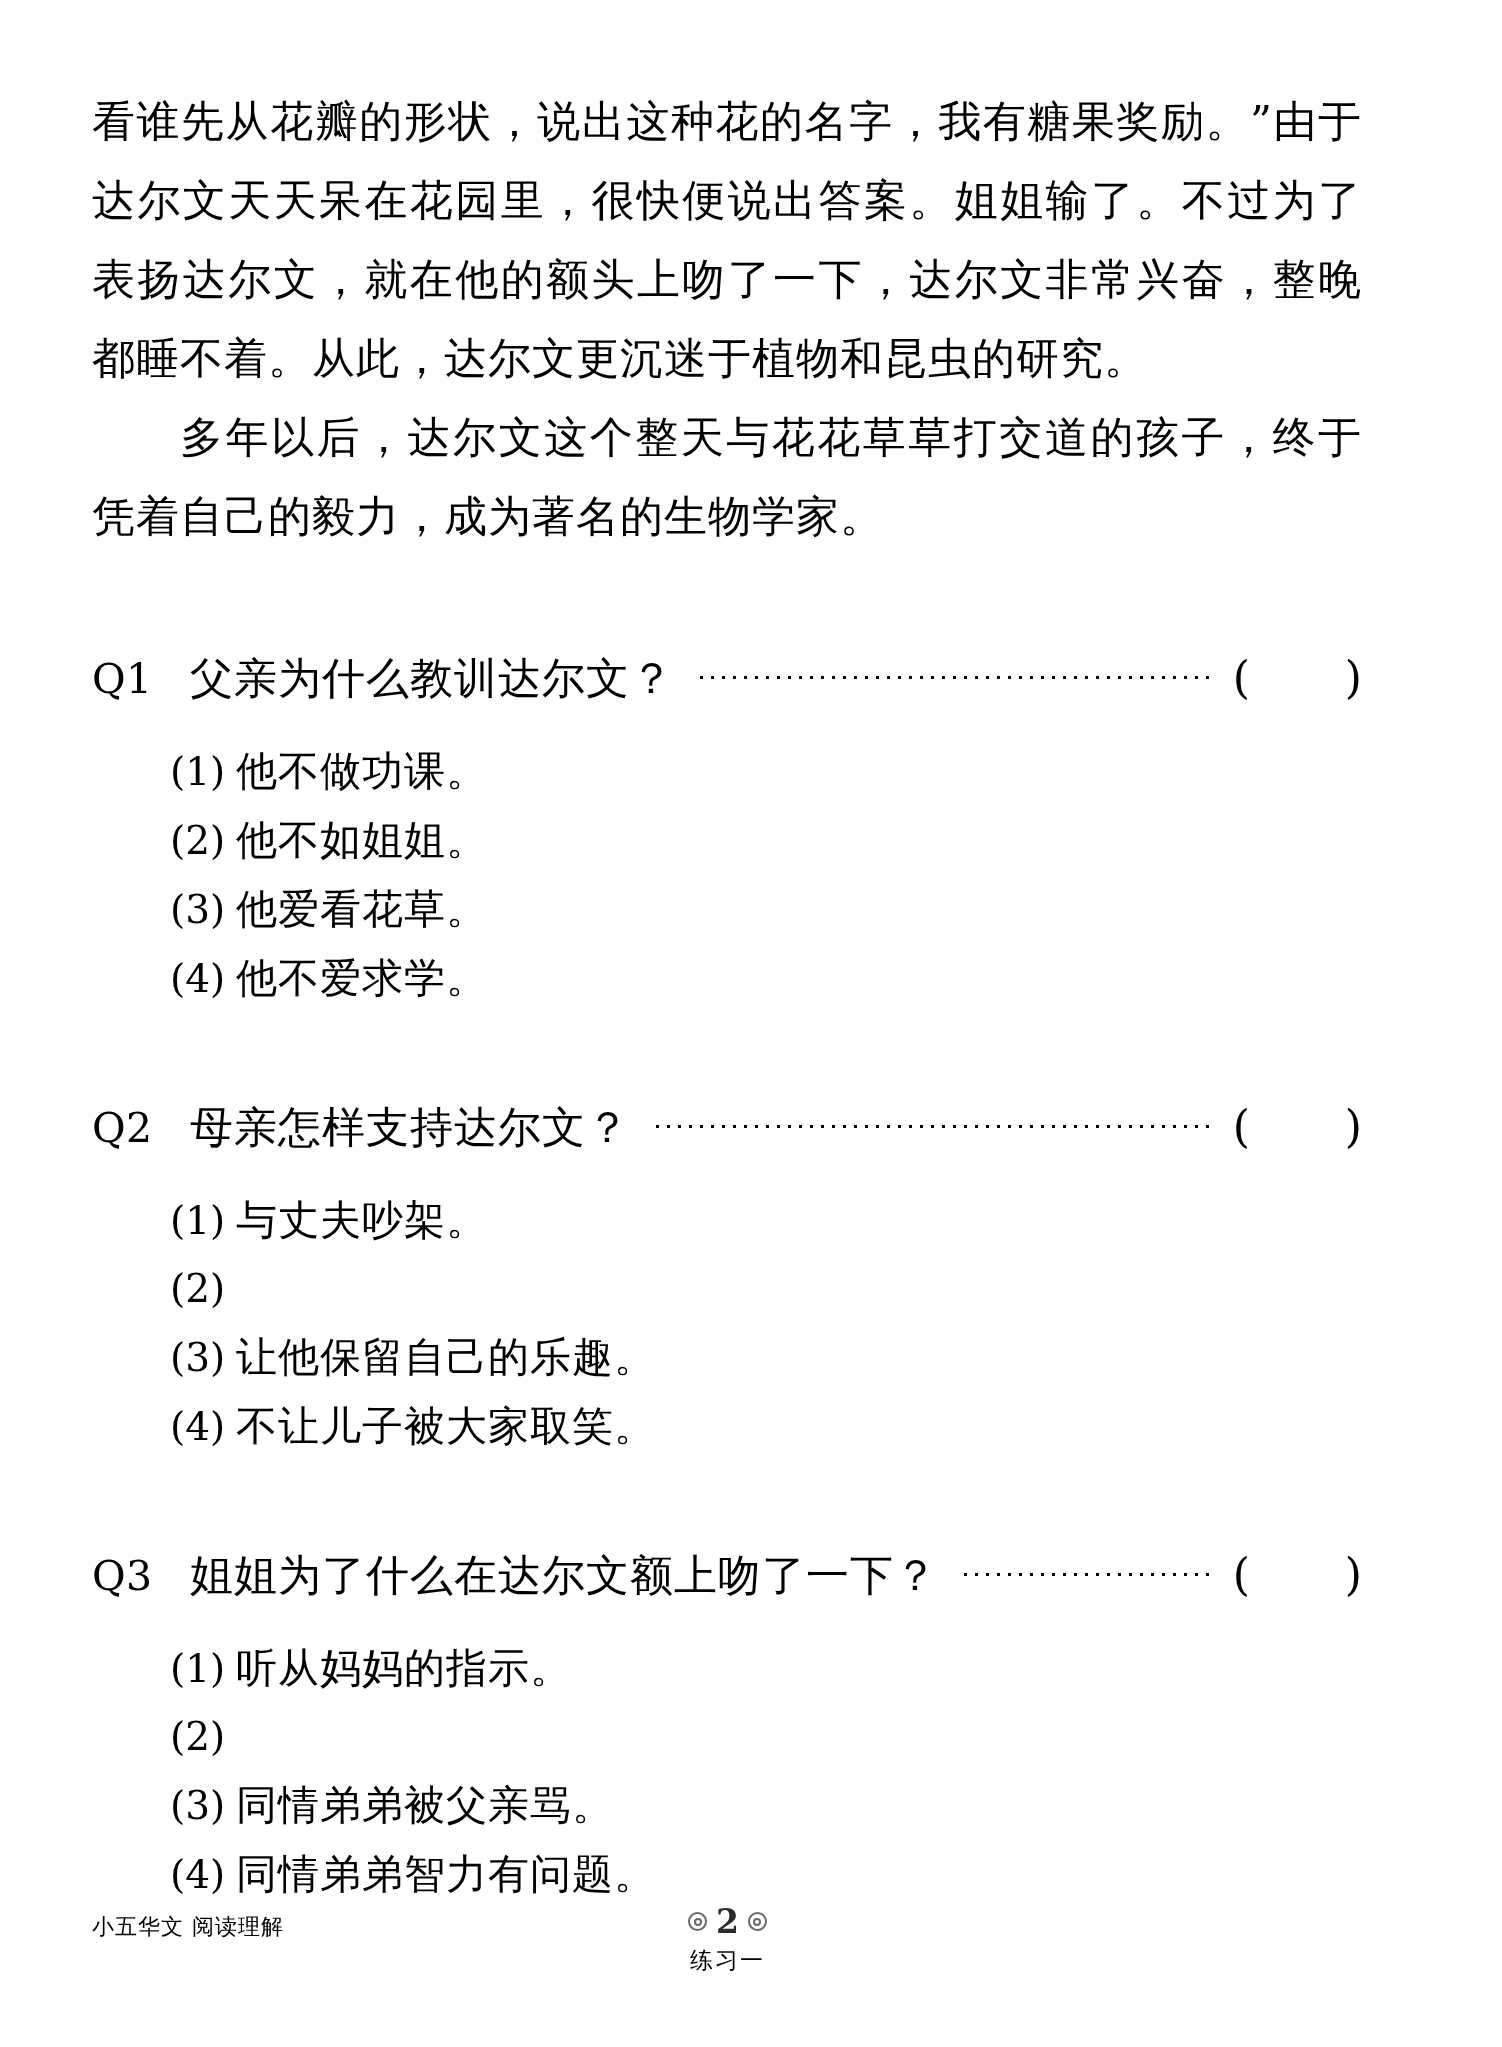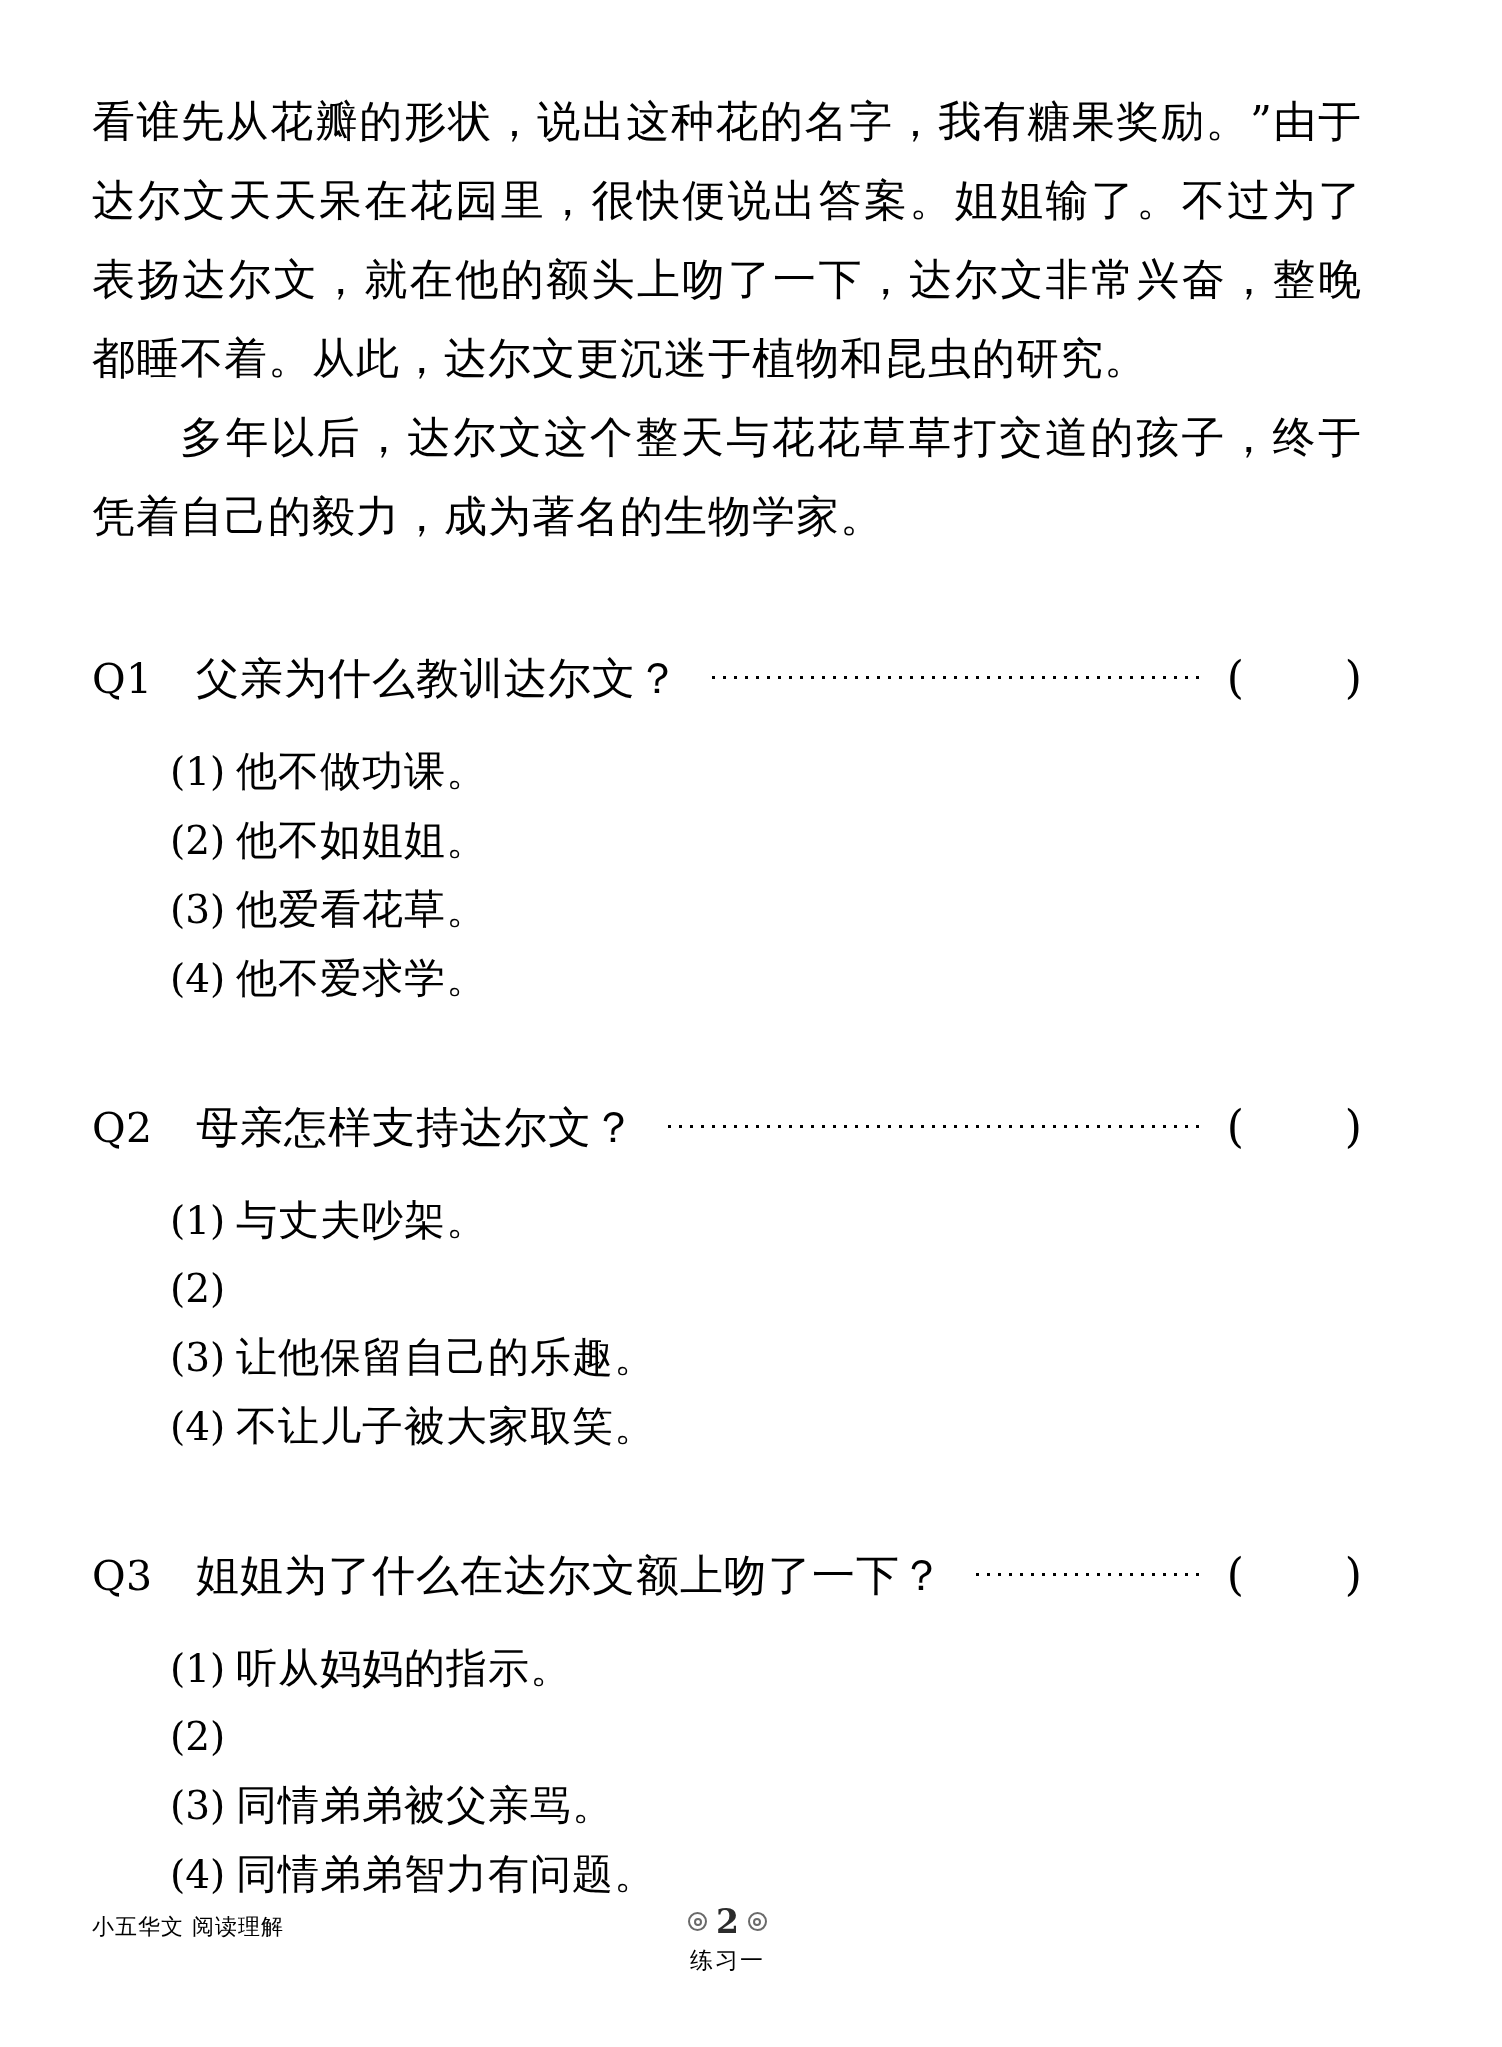--- a/index.html
+++ b/index.html
@@ -50,21 +50,20 @@
   }
   .qblock:last-child {
     margin-bottom: 0;
   }
   .qhead {
     display: flex;
     align-items: baseline;
     font-size: 43px;
     line-height: 60px;
     white-space: nowrap;
-    gap: 6px;
   }
   .qnum {
     font-family: "DejaVu Serif", "Liberation Serif", serif;
     font-size: 41px;
     width: 98px;
     flex: 0 0 98px;
     letter-spacing: 0.5px;
   }
   .qtext {
     flex: 0 0 auto;

